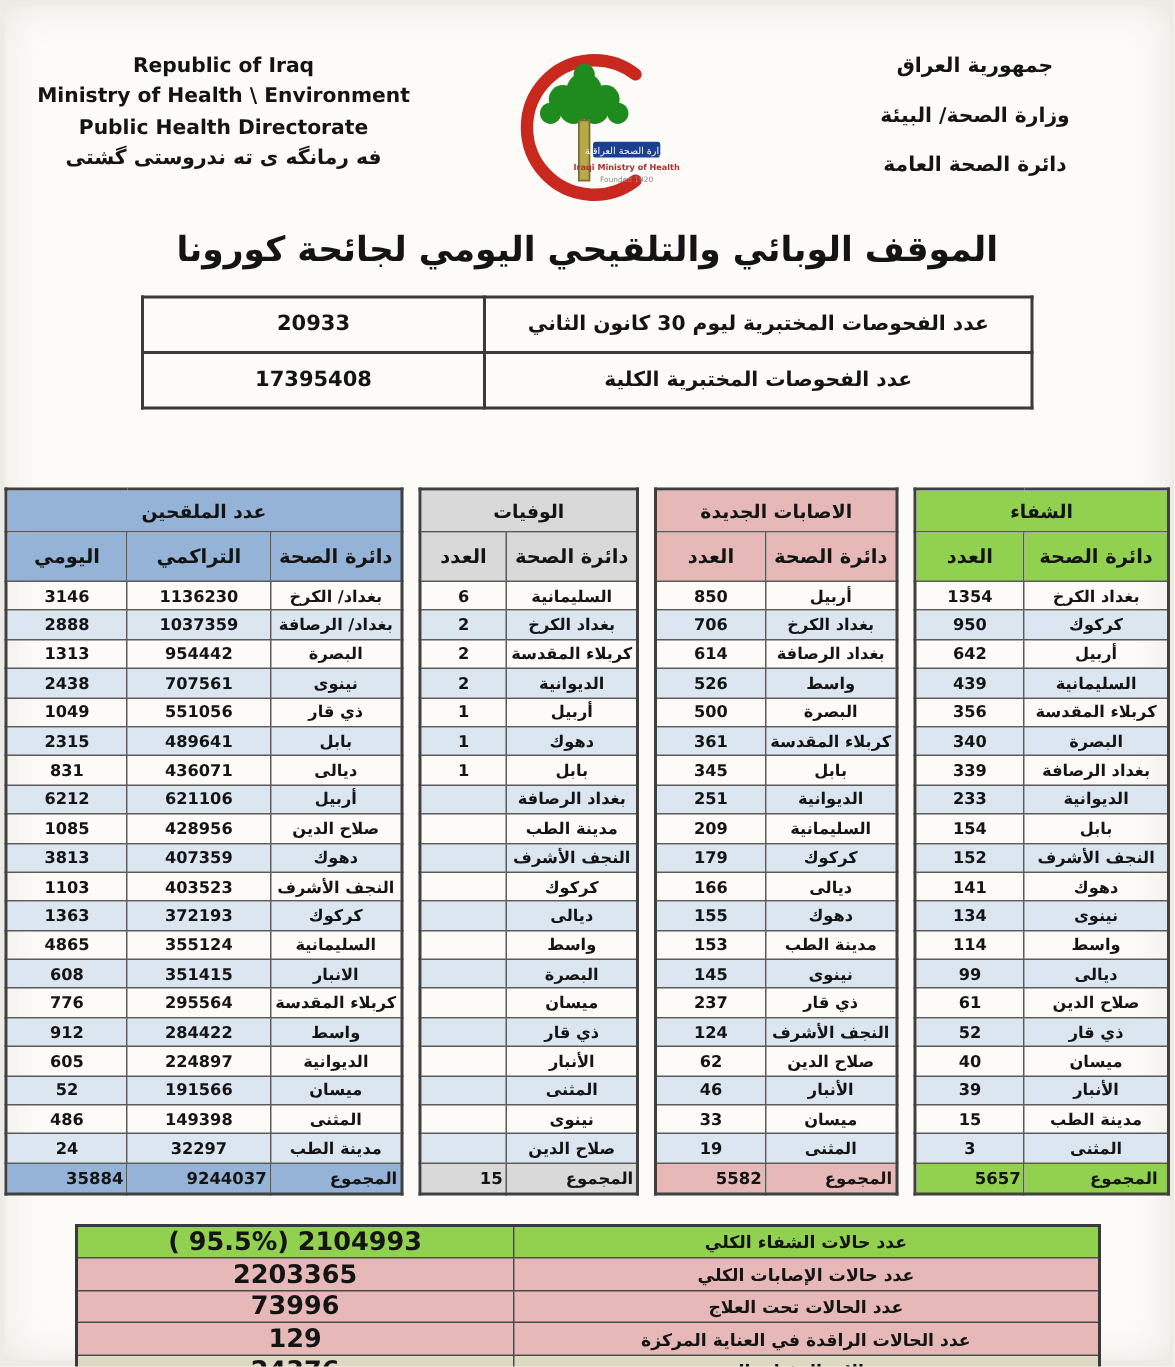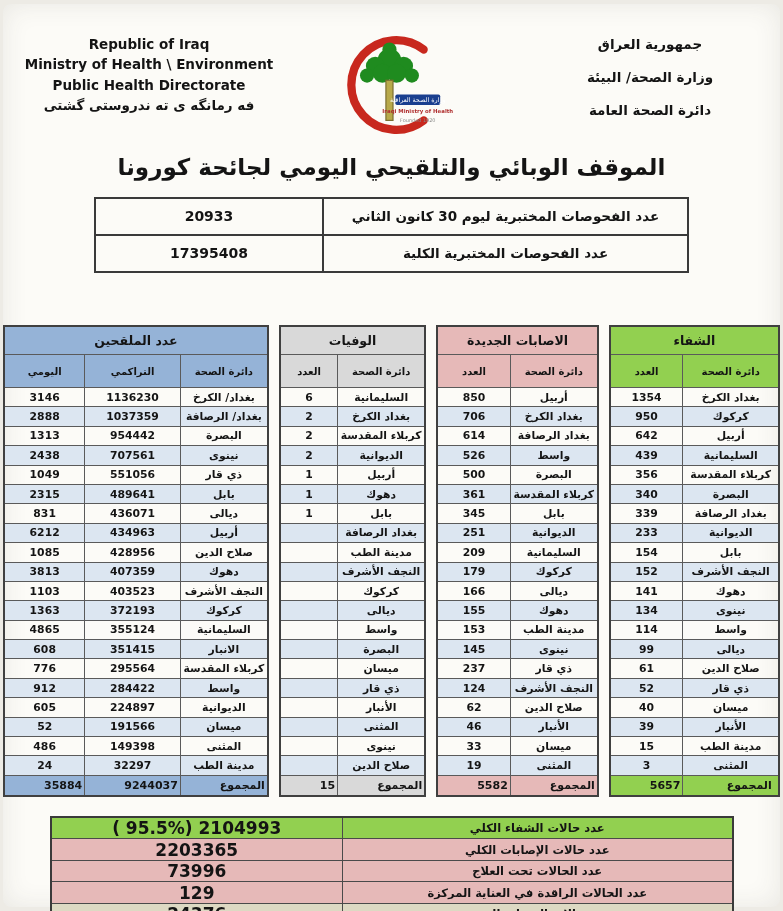--- a/index.html
+++ b/index.html
@@ -37,21 +37,21 @@
   table.tests td.val { width:228px; font-size:14px; direction:ltr; }
 
   
   .tables-row { direction:rtl; display:flex; justify-content:center; gap:10px; margin-top:9px; align-items:flex-start; }
   table.data { border-collapse:collapse; direction:rtl; table-layout:fixed; border:2px solid #404040;margin-top:43px; }
   table.data th, table.data td {
     border:1px solid #5a5a5a; font-weight:bold; text-align:center;
     padding:0 2px; overflow:hidden; white-space:nowrap;
   }
   table.data .t-title th { height:29px; font-size:12.5px; }
-  table.data .t-cols th { height:33px; font-size:10px; }
+  table.data .t-cols th { height:33px; font-size:13px; }
   table.data tbody td { height:19.4px; font-size:10.8px; }
   table.data tbody tr:nth-child(even) td { background:#dce6f1; }
   table.data tfoot td { height:21px; font-size:11px;padding-left:39px; }
 
   .t-recovery   col.c-name{width:128px} .t-recovery   col.c-num{width:62px}
   .t-infections col.c-name{width:102px} .t-infections col.c-num{width:50px}
   .t-deaths     col.c-name{width:94px}  .t-deaths     col.c-num{width:40px}
   .t-vacc       col.c-name{width:96px}  .t-vacc       col.c-cum{width:80px} .t-vacc col.c-daily{width:50px}
 
   .theme-green .t-title th, .theme-green .t-cols th, .theme-green tfoot td { background:#92d050; }
@@ -487,21 +487,21 @@
             <td>489641</td>
             <td>2315</td>
           </tr>
           <tr>
             <td>ديالى</td>
             <td>436071</td>
             <td>831</td>
           </tr>
           <tr>
             <td>أربيل</td>
-            <td>434963</td>
+            <td>621106</td>
             <td>6212</td>
           </tr>
           <tr>
             <td>صلاح الدين</td>
             <td>428956</td>
             <td>1085</td>
           </tr>
           <tr>
             <td>دهوك</td>
             <td>407359</td>

